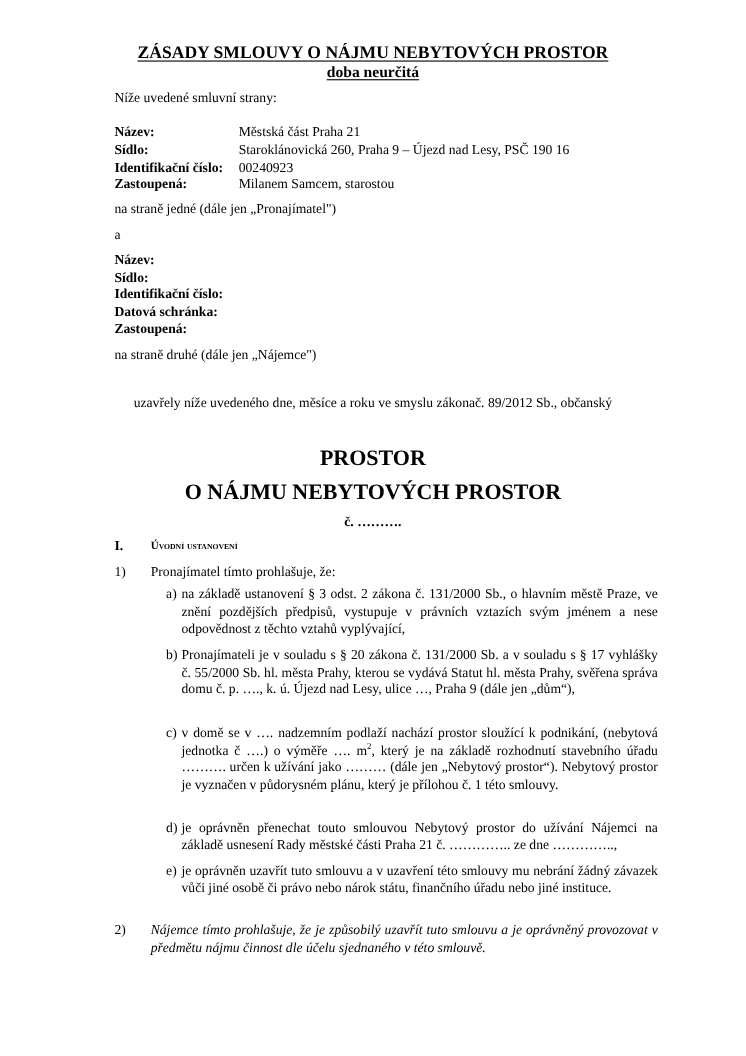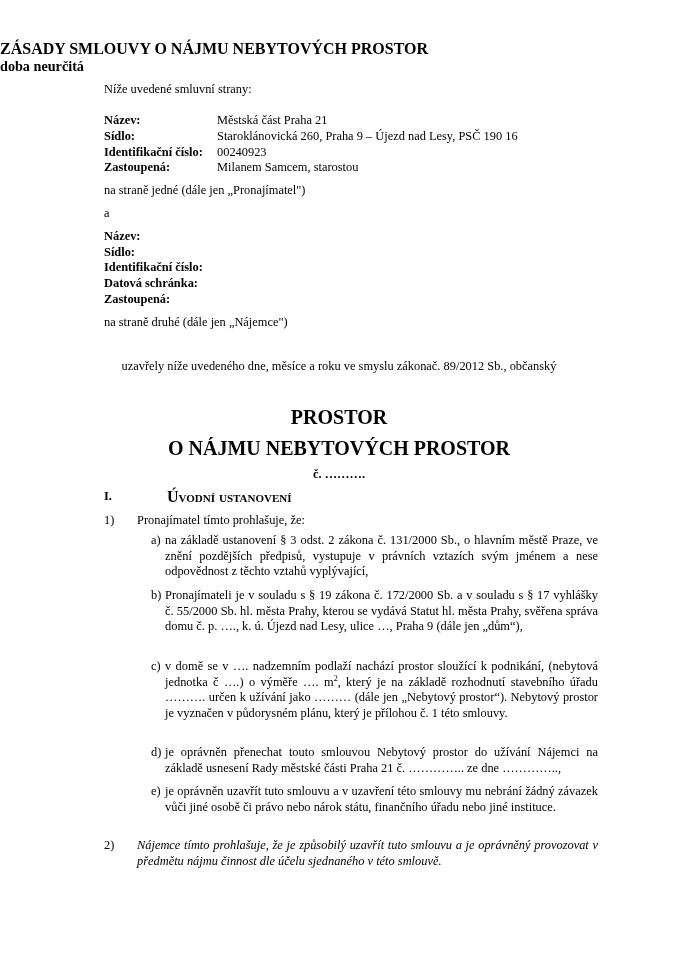--- a/index.html
+++ b/index.html
@@ -4,32 +4,32 @@
 <style>
   html, body { margin: 0; padding: 0; background: #ffffff; }
   body {
     width: 678px; height: 960px; position: relative; overflow: hidden;
     font-family: "Liberation Serif", "DejaVu Serif", serif;
     color: #000; font-size: 12.4px; line-height: 15.6px;
   }
   .page { position: absolute; left: 0; top: 0; width: 678px; height: 960px; }
   .abs { position: absolute; white-space: nowrap; }
   .title {
-    left: 0; width: 678px; font-weight: bold;
-    text-decoration-thickness: 1px; text-underline-offset: 2px;
+    left: 0; width: 678px; text-align: center; font-weight: bold;
+    text-decoration: underline; text-decoration-thickness: 1px; text-underline-offset: 2px;
   }
   .t1 { top: 40px; font-size: 16px; line-height: 18px; }
   .t2 { top: 58px; font-size: 14.2px; line-height: 16px; }
   .left { left: 104px; }
   .lbl { left: 104px; font-weight: bold; }
   .val { left: 217px; }
   .big { left: 0; width: 678px; text-align: center; font-weight: bold; font-size: 20px; line-height: 24px; }
   .num { left: 0; width: 678px; text-align: center; font-weight: bold; font-size: 12.4px; }
   .sec-num { left: 104px; font-weight: bold; }
-  .sec-title { left: 137px; font-weight: bold; font-variant: small-caps; font-size: 16px; margin-left: 30px; }
+  .sec-title { left: 137px; font-weight: bold; font-variant: small-caps; font-size: 10px; }
   .item-num { left: 104px; }
   .para {
     position: absolute; white-space: normal; text-align: justify; font-style: italic;
   }
   .para.lvl1 { left: 137px; width: 461px; }
   .sub { position: absolute; left: 151px; width: 447px; }
   .sub .letter { position: absolute; left: 0; top: 0; }
   .sub .text { margin-left: 14px; text-align: justify; text-align-last: left; }
   sup { font-size: 8px; line-height: 0; vertical-align: super; }
 </style>
@@ -78,21 +78,21 @@
   <div class="abs item-num" style="top:513px">1)</div>
   <div class="abs" style="left:137px;top:513px">Pronajímatel tímto prohlašuje, že:</div>
 
   <div class="sub" style="top:533px">
     <span class="letter">a)</span>
     <div class="text">na základě ustanovení § 3 odst. 2 zákona č. 131/2000 Sb., o hlavním městě Praze, ve znění pozdějších předpisů, vystupuje v právních vztazích svým jménem a nese odpovědnost z těchto vztahů vyplývající,</div>
   </div>
 
   <div class="sub" style="top:588px">
     <span class="letter">b)</span>
-    <div class="text">Pronajímateli je v souladu s § 19 zákona č. 172/2000 Sb. a v souladu s § 17 vyhlášky č. 55/2000 Sb. hl. města Prahy, kterou se vydává Statut hl. města Prahy, svěřena správa domu č. p. …., k. ú. Újezd nad Lesy, ulice …, Praha 9 (dále jen „dům“),</div>
+    <div class="text">Pronajímateli je v souladu s § 20 zákona č. 131/2000 Sb. a v souladu s § 17 vyhlášky č. 55/2000 Sb. hl. města Prahy, kterou se vydává Statut hl. města Prahy, svěřena správa domu č. p. …., k. ú. Újezd nad Lesy, ulice …, Praha 9 (dále jen „dům“),</div>
   </div>
 
   <div class="sub" style="top:659px">
     <span class="letter">c)</span>
     <div class="text"><span>v domě se v …. nadzemním podlaží nachází prostor sloužící k podnikání, (nebytová jednotka č ….) o výměře …. m</span><sup>2</sup><span>, který je na základě rozhodnutí stavebního úřadu ………. určen k užívání jako ……… (dále jen „Nebytový prostor“). Nebytový prostor je vyznačen v půdorysném plánu, který je přílohou č. 1 této smlouvy.</span></div>
   </div>
 
   <div class="sub" style="top:745px">
     <span class="letter">d)</span>
     <div class="text">je oprávněn přenechat touto smlouvou Nebytový prostor do užívání Nájemci na základě usnesení Rady městské části Praha 21 č. ………….. ze dne …………..,</div>

